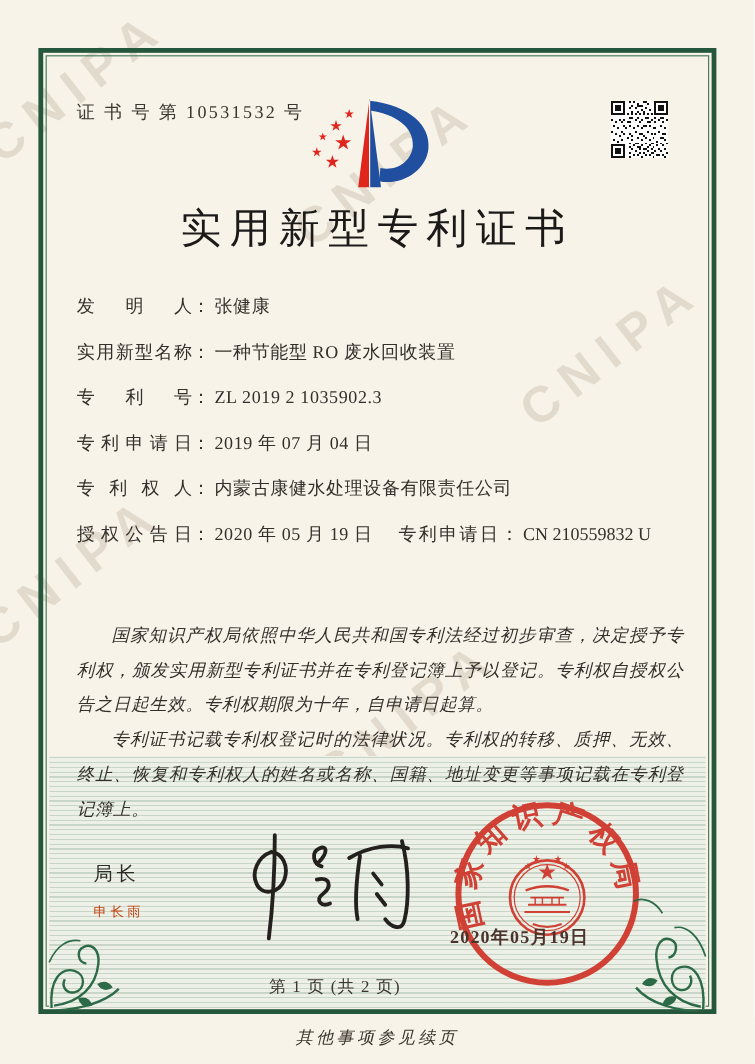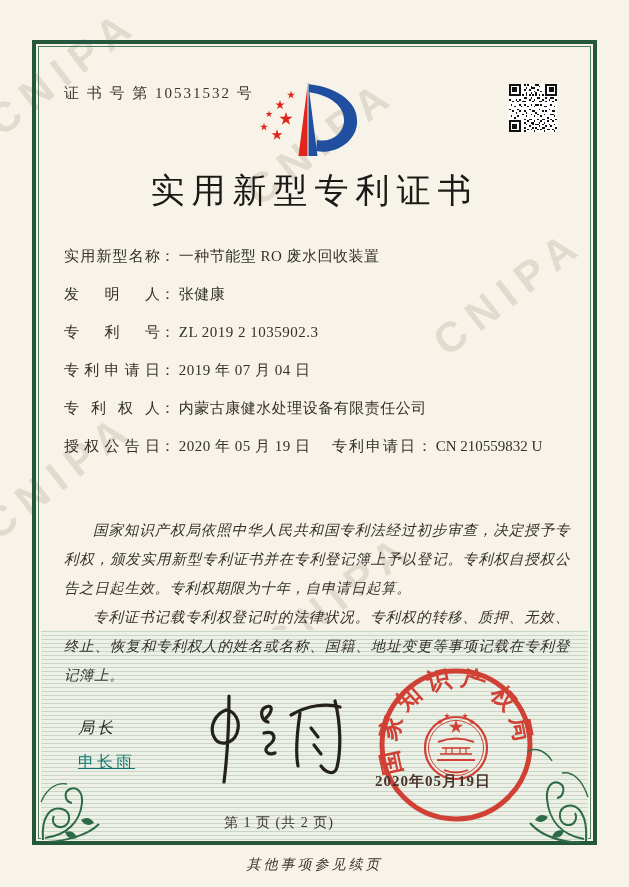--- a/index.html
+++ b/index.html
@@ -59,22 +59,22 @@
   .fcol2 { position:absolute; left:268px; top:0; white-space:nowrap; }
   .fcol2 .flabel2 { letter-spacing:2px; }
 
   .legal {
     position:absolute; left:64px; top:516px; width:506px;
     font-size:14.5px; font-style:italic; line-height:29px;
     color:#33302b; text-align:justify; letter-spacing:0.6px;font-family:Liberation Serif, serif;
   }
   .legal p { text-indent:2em; }
 
-  .sig-title { position:absolute; left:78px; top:718px; font-size:16px; letter-spacing:3px; color:#2b2a27;font-style:italic; }
-  .sig-name  { position:absolute; left:78px; top:752px; font-size:16px; letter-spacing:3px; color:#0f766e;text-decoration:underline; }
+  .sig-title { position:absolute; left:78px; top:718px; font-size:16px; letter-spacing:3px; color:#2b2a27; }
+  .sig-name  { position:absolute; left:78px; top:752px; font-size:11px; letter-spacing:3px; color:#c2410c; }
   .signature { position:absolute; left:188px; top:688px; }
 
   .seal { position:absolute; left:375px; top:664px; opacity:0.93; }
   .seal-date {
     position:absolute; left:375px; top:772px; width:162px; text-align:left;
     font-size:15px; color:#4a332c; letter-spacing:1px; font-weight:bold; z-index:4;
   }
 
   .ornament { position:absolute; z-index:3; }
   .orn-left  { left:37px;  top:758px; }
@@ -143,26 +143,26 @@
             <rect x="2" y="24" width="3" height="3"></rect>
           <path d="M9 0h1v1h-1zM11 0h1v1h-1zM16 0h2v1h-2zM13 1h1v2h-1zM18 1h1v1h-1zM10 2h1v1h-1zM14 2h2v1h-2zM9 3h1v1h-1zM12 3h1v1h-1zM17 3h1v1h-1zM15 4h1v1h-1zM19 4h1v1h-1zM10 5h1v1h-1zM13 5h1v1h-1zM16 5h1v1h-1zM8 6h1v1h-1zM10 6h1v1h-1zM12 6h1v1h-1zM14 6h1v1h-1zM16 6h1v1h-1zM18 6h1v1h-1zM20 6h1v1h-1zM9 8h2v1h-2zM13 8h1v1h-1zM17 8h2v1h-2zM22 8h1v1h-1zM25 8h2v1h-2zM0 9h1v1h-1zM4 9h1v1h-1zM6 9h1v1h-1zM12 9h1v1h-1zM15 9h1v1h-1zM20 9h1v1h-1zM24 9h1v1h-1zM28 9h1v1h-1zM2 10h1v1h-1zM5 10h1v1h-1zM8 10h2v1h-2zM14 10h1v1h-1zM18 10h2v1h-2zM22 10h1v1h-1zM26 10h1v1h-1zM1 12h1v1h-1zM6 12h1v1h-1zM9 12h1v1h-1zM13 12h1v1h-1zM16 12h2v1h-2zM19 12h1v1h-1zM25 12h1v1h-1zM3 13h1v1h-1zM7 13h1v1h-1zM11 13h1v1h-1zM15 13h1v1h-1zM21 13h2v1h-2zM27 13h1v1h-1zM0 15h1v1h-1zM5 15h1v1h-1zM12 15h1v1h-1zM18 15h1v1h-1zM24 15h1v1h-1zM2 16h1v1h-1zM6 16h1v1h-1zM9 16h1v1h-1zM14 16h2v1h-2zM20 16h1v1h-1zM22 16h1v1h-1zM26 16h2v1h-2zM4 17h1v1h-1zM10 17h1v1h-1zM16 17h1v1h-1zM1 19h1v1h-1zM8 18h1v1h-1zM13 18h1v1h-1zM17 18h1v1h-1zM21 18h1v1h-1zM25 18h2v1h-2zM3 20h1v1h-1zM5 19h1v1h-1zM10 19h1v1h-1zM15 19h1v1h-1zM19 19h1v1h-1zM23 20h1v1h-1zM27 19h1v1h-1zM9 21h1v1h-1zM12 21h2v1h-2zM17 21h1v1h-1zM20 21h2v1h-2zM25 21h1v1h-1zM28 21h1v1h-1zM11 22h1v1h-1zM15 22h1v1h-1zM19 22h1v1h-1zM23 22h1v1h-1zM26 22h1v1h-1zM9 23h1v1h-1zM13 23h2v1h-2zM18 23h1v1h-1zM21 23h1v1h-1zM24 24h1v1h-1zM10 24h1v1h-1zM14 24h1v1h-1zM16 24h2v1h-2zM20 24h1v1h-1zM27 24h1v1h-1zM12 25h1v1h-1zM18 25h1v1h-1zM22 25h1v1h-1zM25 25h1v1h-1zM9 26h1v1h-1zM14 26h1v1h-1zM16 26h1v1h-1zM20 26h2v1h-2zM28 26h1v1h-1zM11 27h1v1h-1zM13 27h1v1h-1zM17 27h1v1h-1zM19 27h1v1h-1zM23 27h2v1h-2zM26 27h1v1h-1zM9 28h1v1h-1zM15 28h1v1h-1zM21 28h1v1h-1zM27 28h1v1h-1z"></path>
         </g>
       </svg>
     </div>
 
     <div class="title">实用新型专利证书</div>
 
     <div class="fields">
       <div class="frow">
+        <span class="flabel">发明人</span><span class="fcolon">：</span>
+        <span class="fvalue">张健康</span>
+      </div>
+      <div class="frow">
         <span class="flabel">实用新型名称</span><span class="fcolon">：</span>
         <span class="fvalue">一种节能型 RO 废水回收装置</span>
-      </div>
-      <div class="frow">
-        <span class="flabel">发明人</span><span class="fcolon">：</span>
-        <span class="fvalue">张健康</span>
       </div>
       <div class="frow">
         <span class="flabel">专利号</span><span class="fcolon">：</span>
         <span class="fvalue">ZL 2019 2 1035902.3</span>
       </div>
       <div class="frow">
         <span class="flabel">专利申请日</span><span class="fcolon">：</span>
         <span class="fvalue">2019 年 07 月 04 日</span>
       </div>
       <div class="frow">

